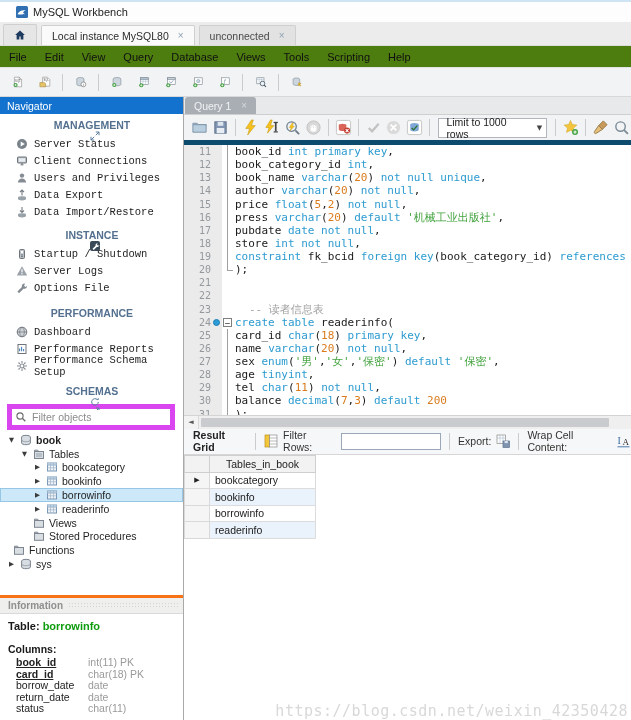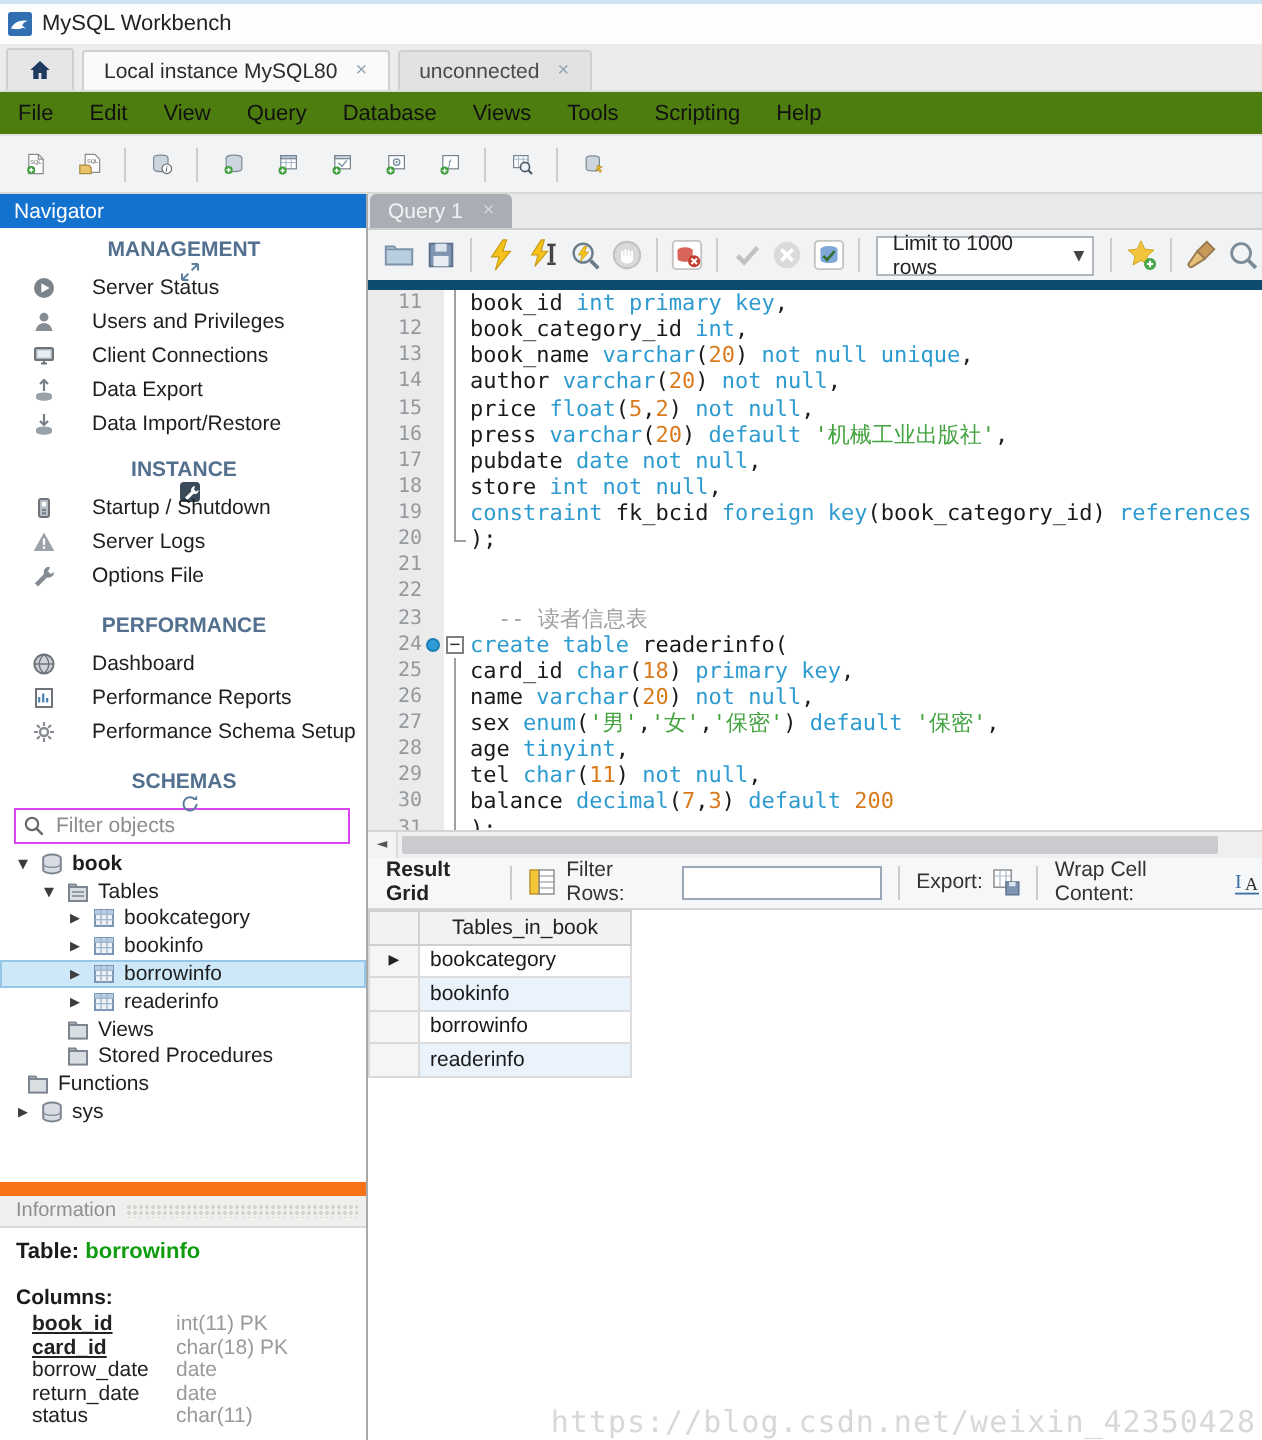--- a/index.html
+++ b/index.html
@@ -1,19 +1,19 @@
 <!DOCTYPE html>
 <html><head>
 <meta charset="utf-8">
 <style>
   html,body{margin:0;padding:0;background:#fff;}
   .app{width:631px;height:720px;position:relative;overflow:hidden;background:#fff;
        font-family:"Liberation Sans",sans-serif;color:#1a1a1a;border-top:2px solid #cfe4f2;box-sizing:border-box;}
   
-  .titlebar{height:20px;display:flex;align-items:center;gap:5px;padding-left:4px;background:#fdfdfd;}
+  .titlebar{height:20px;display:flex;align-items:center;gap:5px;padding-left:4px;background:#fdfdfd;margin-left:12px;}
   .titlebar .ttl{font-size:11px;color:#222;}
   
   .conn-tabs{height:23px;background:#ececec;display:flex;align-items:flex-end;padding-left:3px;}
   .home-tab{width:32px;height:20px;display:flex;align-items:center;justify-content:center;
             background:#e6e6e6;border:1px solid #cfcfcf;border-bottom:none;border-radius:2px 2px 0 0;}
   .ctab{height:20px;display:flex;align-items:center;gap:9px;padding:0 10px;font-size:10.5px;
         border:1px solid #cfcfcf;border-bottom:none;border-radius:2px 2px 0 0;margin-left:4px;box-sizing:border-box;}
   .ctab.active{background:#fafafa;color:#2c2c2c;}
   .ctab.inactive{background:#e2e2e2;color:#4a4a4a;}
   .ctab .x{color:#8fa3b4;font-size:10px;}
@@ -28,32 +28,32 @@
   
   .content{display:flex;height:627px;}
   .sidebar{width:184px;flex:none;display:flex;flex-direction:column;border-right:1px solid #a9a9a9;box-sizing:border-box;background:#fff;}
   .nav-header{height:17px;flex:none;background:#1472cf;color:#fff;font-size:10.5px;display:flex;align-items:center;padding-left:7px;}
   .nav-body{flex:1;overflow:hidden;}
   .sec-header{display:flex;align-items:center;font-size:10.5px;font-weight:bold;color:#53708f;padding:0 7px 0 8px;height:16px;flex-direction:column;}
   .sec-header .sp{flex:1;}
   .hicn svg{width:10px;height:10px;}
   .hicn{margin-left:5px;display:inline-flex;}
   .mt6{margin-top:5px;} .mt10{margin-top:9px;} .mt12{margin-top:11px;}
-  .nav-item{height:17px;display:flex;align-items:center;gap:18px;padding-left:16px;font-size:10.5px;color:#1e1e1e;}
+  .nav-item{height:17px;display:flex;align-items:center;gap:6px;padding-left:16px;font-size:10.5px;color:#1e1e1e;font-family:Liberation Mono, monospace;}
   .icn{display:inline-flex;flex:none;}
   .icn svg{width:12px;height:12px;}
-  .filter-box{height:16px;margin:3px 8px 3px 7px;border:1px solid #d946ef;display:flex;align-items:center;gap:3px;padding:0 3px;background:#fff;}
+  .filter-box{height:16px;margin:3px 8px 3px 7px;border:5px solid #d946ef;display:flex;align-items:center;gap:3px;padding:0 3px;background:#fff;}
   .filter-box input{border:none;outline:none;font-size:10.5px;width:100%;font-family:"Liberation Sans",sans-serif;color:#333;}
   .filter-box input::placeholder{color:#8c8c8c;}
   .tree-row{height:13.8px;display:flex;align-items:center;gap:4px;font-size:10.5px;color:#1e1e1e;box-sizing:border-box;}
   .tree-row .arr{width:9px;font-size:6.5px;color:#3c3c3c;text-align:center;flex:none;font-family:"DejaVu Sans",sans-serif;}
   .tree-row.selected{background:#cde8f8;outline:1px solid #96c7e6;outline-offset:-1px;}
   .tree-row .b{font-weight:bold;}
-  .info-header{height:15px;flex:none;background:#efefed;border-top:7px solid #f97316;border-bottom:1px solid #d9d9d9;
-               display:flex;align-items:center;font-size:10px;color:#8f8f8f;padding-left:8px;gap:5px;}
+  .info-header{height:15px;flex:none;background:#efefed;border-top:3px solid #f97316;border-bottom:1px solid #d9d9d9;
+               display:flex;align-items:center;font-size:10px;color:#8f8f8f;padding-left:8px;gap:5px;font-weight:bold;}
   .info-header .dots{flex:1;height:7px;margin-right:4px;background-image:radial-gradient(#d4d4d0 0.8px,transparent 0.9px);background-size:3px 3px;}
   .table-info{height:110px;flex:none;font-size:10.5px;overflow:hidden;}
   .ti-title{margin:6px 0 0 8px;font-weight:bold;font-size:11px;}
   .ti-title .green{color:#0f9d0f;}
   .ti-cols-label{margin:11px 0 2px 8px;font-weight:bold;}
   .ti-row{display:flex;line-height:11.6px;padding-left:16px;font-size:10.5px;}
   .ti-name{width:72px;color:#222;}
   .ti-name.pk{font-weight:bold;text-decoration:underline;}
   .ti-type{color:#9a9a9a;}
   
@@ -270,35 +270,35 @@
               <svg viewBox="0 0 12 12">
                 <circle cx="6" cy="6" r="5" fill="#7b838a"></circle>
                 <path d="M4.7 3.6v4.8L8.8 6z" fill="#fff"></path>
               </svg>
             </span>
             <span>Server Status</span>
           </div>
           <div class="nav-item">
             <span class="icn">
               <svg viewBox="0 0 12 12">
-                <circle cx="6" cy="3.6" r="2.2" fill="#858c93"></circle>
-                <path d="M1.8 10.5c.4-2.6 2.2-4 4.2-4s3.8 1.4 4.2 4z" fill="#858c93"></path>
-              </svg>
-            </span>
-            <span>Users and Privileges</span>
-          </div>
-          <div class="nav-item">
-            <span class="icn">
-              <svg viewBox="0 0 12 12">
                 <rect x="1.5" y="2" width="9" height="6" rx="0.8" fill="#aeb6bd" stroke="#6e747a"></rect>
                 <rect x="2.7" y="3.2" width="6.6" height="3.6" fill="#e8edf2"></rect>
                 <path d="M4.5 9.8h3M6 8v1.8" stroke="#6e747a"></path>
               </svg>
             </span>
             <span>Client Connections</span>
+          </div>
+          <div class="nav-item">
+            <span class="icn">
+              <svg viewBox="0 0 12 12">
+                <circle cx="6" cy="3.6" r="2.2" fill="#858c93"></circle>
+                <path d="M1.8 10.5c.4-2.6 2.2-4 4.2-4s3.8 1.4 4.2 4z" fill="#858c93"></path>
+              </svg>
+            </span>
+            <span>Users and Privileges</span>
           </div>
           <div class="nav-item">
             <span class="icn">
               <svg viewBox="0 0 12 12">
                 <path d="M6 6.5V1M4 3l2-2 2 2" stroke="#777e85" stroke-width="1.1" fill="none"></path>
                 <ellipse cx="6" cy="8.6" rx="4" ry="1.4" fill="#9aa2a9"></ellipse>
                 <path d="M2 8.6v1.4c0 .8 1.8 1.4 4 1.4s4-.6 4-1.4V8.6" fill="#9aa2a9"></path>
               </svg>
             </span>
             <span>Data Export</span>

